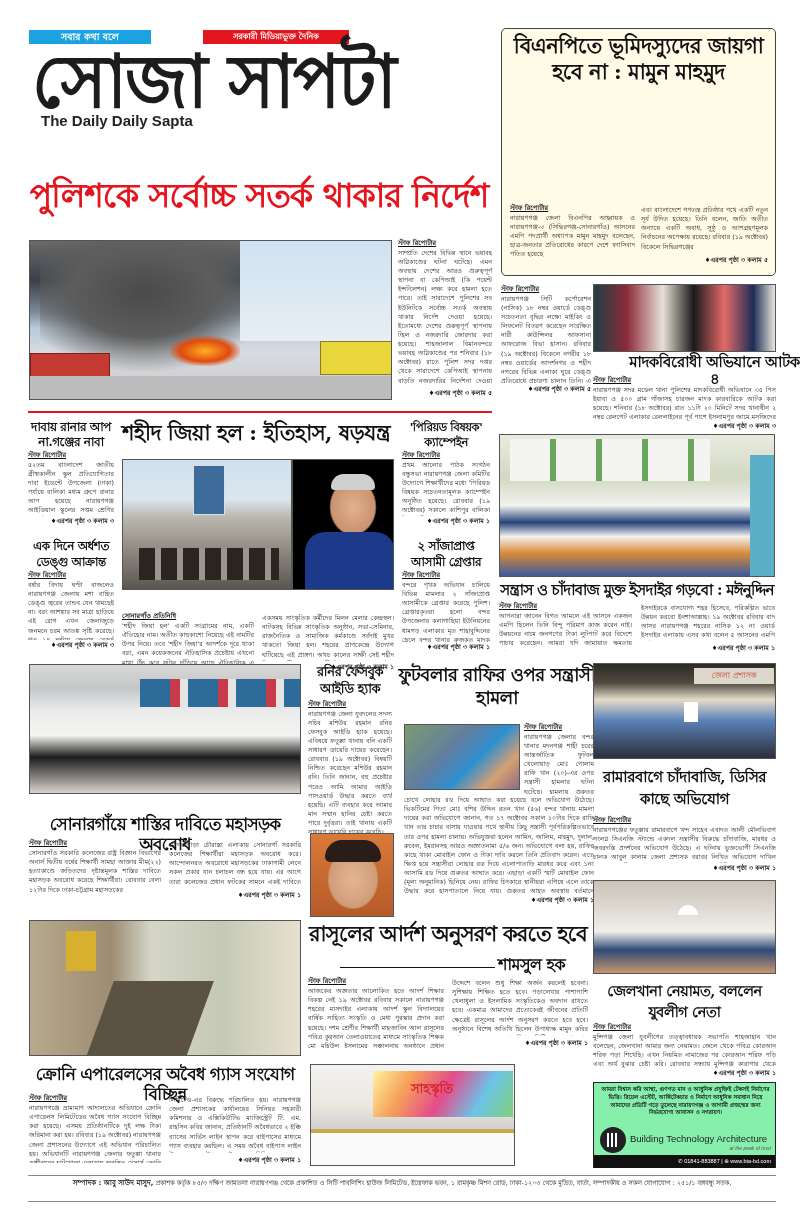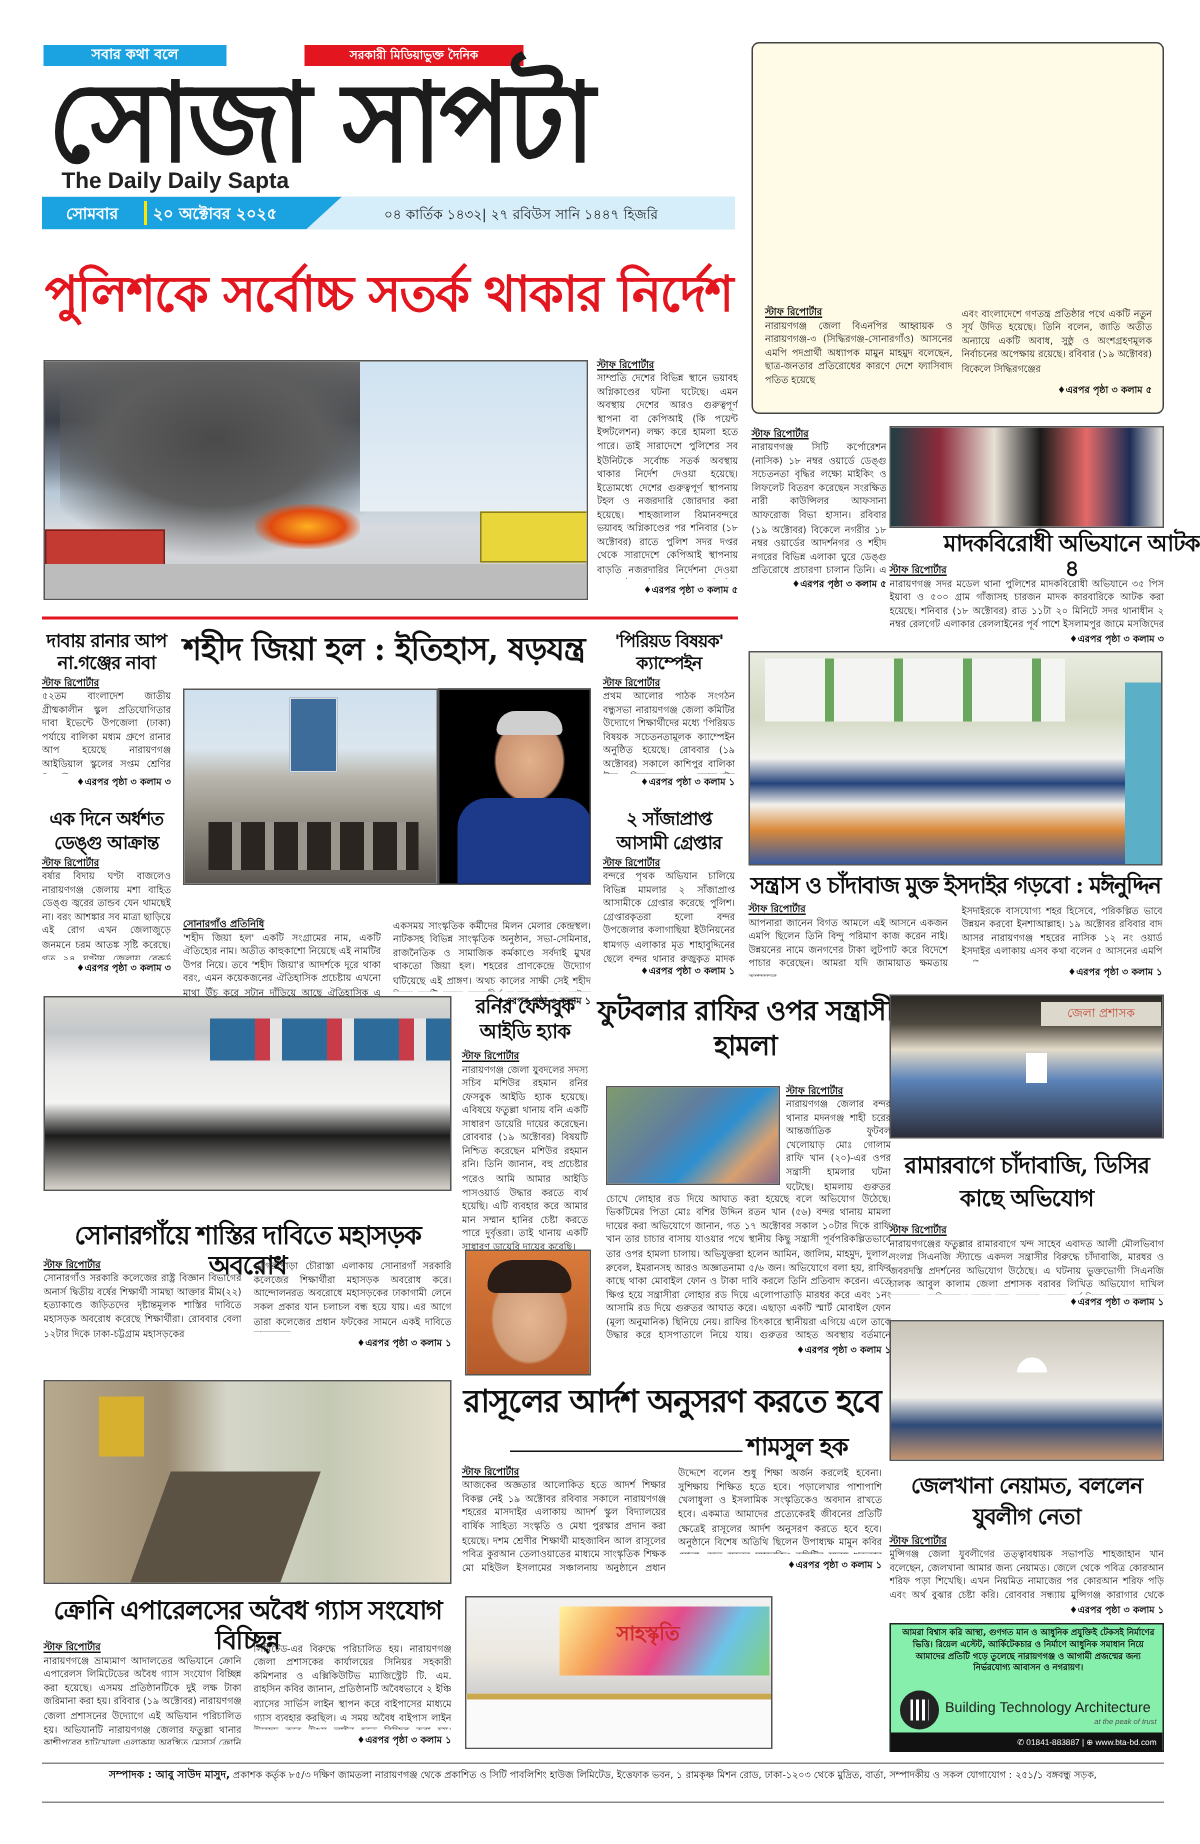--- a/index.html
+++ b/index.html
@@ -14,46 +14,40 @@
 .rule{position:absolute;background:#333}
 </style>
 </head>
 <body>
 
 <div class="abs" style="left:28px;top:28px;width:465px;height:130px">
   <div class="abs" style="left:1px;top:2px;width:122px;height:14px;background:#1aa3e0;color:#fff;font-size:9.5px;font-weight:bold;text-align:center;line-height:14px">সবার কথা বলে</div>
   <div class="abs" style="left:175px;top:2px;width:146px;height:14px;background:#e3161f;color:#fff;font-size:8px;font-weight:bold;text-align:center;line-height:14px">সরকারী মিডিয়াভুক্ত দৈনিক</div>
   <div class="abs" style="left:4px;top:14px;width:460px;height:80px;font-family:'DejaVu Serif',serif;font-weight:bold;font-size:70px;line-height:80px;color:#1c1c1c;letter-spacing:-2px;transform:scaleY(1.05)">সোজা সাপটা</div>
   <div class="abs" style="left:13px;top:84px;font-family:'Liberation Sans',sans-serif;font-weight:bold;font-size:15px;color:#222">The Daily Daily Sapta</div>
-  <div class="abs" style="left:0;top:103px;width:462px;height:22px;background:#d6eefa">
-    <div class="abs" style="left:0;top:0;width:200px;height:22px;background:#1aa3e0;clip-path:polygon(0 0,100% 0,88% 100%,0 100%)"></div>
-    <span class="abs" style="left:16px;top:4px;color:#fff;font-size:10.5px;font-weight:bold">সোমবার</span>
-    <span class="abs" style="left:68px;top:3px;width:2px;height:16px;background:#ffe600"></span>
-    <span class="abs" style="left:74px;top:4px;color:#fff;font-size:10.5px;font-weight:bold">২০ অক্টোবর ২০২৫</span>
-    <span class="abs" style="left:228px;top:5px;color:#222;font-size:9px">০৪ কার্তিক ১৪৩২| ২৭ রবিউস সানি ১৪৪৭ হিজরি</span>
-  </div>
 </div>
 
 <div class="abs hl" style="left:28px;top:166px;width:462px;height:60px;color:#e3161f;font-size:33px;line-height:60px;letter-spacing:-1px">পুলিশকে সর্বোচ্চ সতর্ক থাকার নির্দেশ</div>
 <div class="photo" style="left:29px;top:240px;width:363px;height:160px;background:linear-gradient(180deg,#6a6a6a 0%,#3a3f48 25%,#7d8a98 45%,#b8c9d8 55%,#d7dbe0 70%,#c9c9c8 100%)">
   <div class="abs" style="left:10px;top:0;width:230px;height:130px;background:radial-gradient(ellipse at 45% 40%,#4a4a4a 0%,#5d5d5d 40%,rgba(80,80,80,0) 72%)"></div>
   <div class="abs" style="left:210px;top:0;width:153px;height:100px;background:linear-gradient(180deg,#cfe2f1,#e7eef4)"></div>
   <div class="abs" style="left:140px;top:95px;width:70px;height:30px;background:radial-gradient(ellipse,#ffb020 0%,#e04a10 50%,rgba(224,74,16,0) 75%)"></div>
   <div class="abs" style="left:0;top:112px;width:80px;height:32px;background:#c23a32;border:1px solid #7a1f1a"></div>
   <div class="abs" style="left:290px;top:100px;width:73px;height:34px;background:#e9d63b;border:1px solid #8a7f1f"></div>
   <div class="abs" style="left:0;top:135px;width:363px;height:25px;background:#bcbcbc"></div>
 </div>
 <div class="abs" style="left:398px;top:240px;width:94px;height:160px">
   <div class="byline">স্টাফ রিপোর্টার</div>
   <div class="body" style="height:138px">সাম্প্রতি দেশের বিভিন্ন স্থানে ভয়াবহ অগ্নিকাণ্ডের ঘটনা ঘটেছে। এমন অবস্থায় দেশের আরও গুরুত্বপূর্ণ স্থাপনা বা কেপিআই (কি পয়েন্ট ইন্সটলেশন) লক্ষ্য করে হামলা হতে পারে। তাই সারাদেশে পুলিশের সব ইউনিটকে সর্বোচ্চ সতর্ক অবস্থায় থাকার নির্দেশ দেওয়া হয়েছে। ইতোমধ্যে দেশের গুরুত্বপূর্ণ স্থাপনায় টহল ও নজরদারি জোরদার করা হয়েছে। শাহজালাল বিমানবন্দরে ভয়াবহ অগ্নিকাণ্ডের পর শনিবার (১৮ অক্টোবর) রাতে পুলিশ সদর দপ্তর থেকে সারাদেশে কেপিআই স্থাপনায় বাড়তি নজরদারির নির্দেশনা দেওয়া হয়। মাঠ পর্যায়ের পুলিশ কর্মকর্তারা সম্ভাব্য হামলা ঠেকাতে সর্বোচ্চ সতর্ক থাকার</div>
   <div class="jump" style="margin-top:2px">♦এরপর পৃষ্ঠা ৩ কলাম ৫</div>
 </div>
 <div class="rule" style="left:28px;top:411px;width:464px;height:2px;background:#e3161f"></div>
 
 <div class="abs" style="left:501px;top:28px;width:275px;height:248px;background:#fffbe6;border:1.5px solid #444;border-radius:5px">
+  <div class="hl" style="padding:4px 8px 0;font-size:21px;line-height:1.25">বিএনপিতে ভূমিদস্যুদের জায়গা হবে না : মামুন মাহমুদ</div>
   <div class="abs" style="left:8px;top:176px;width:125px">
     <div class="byline">স্টাফ রিপোর্টার</div>
     <div class="body" style="height:50px">নারায়ণগঞ্জ জেলা বিএনপির আহ্বায়ক ও নারায়ণগঞ্জ-৩ (সিদ্ধিরগঞ্জ-সোনারগাঁও) আসনের এমপি পদপ্রার্থী অধ্যাপক মামুন মাহমুদ বলেছেন, ছাত্র-জনতার প্রতিরোধের কারণে দেশে ফ্যাসিবাদ পতিত হয়েছে</div>
   </div>
   <div class="abs" style="left:139px;top:176px;width:127px">
     <div class="body" style="height:50px">এবং বাংলাদেশে গণতন্ত্র প্রতিষ্ঠার পথে একটি নতুন সূর্য উদিত হয়েছে। তিনি বলেন, জাতি অতীত অন্যায়ে একটি অবাধ, সুষ্ঠু ও অংশগ্রহণমূলক নির্বাচনের অপেক্ষায় রয়েছে। রবিবার (১৯ অক্টোবর) বিকেলে সিদ্ধিরগঞ্জের</div>
     <div class="jump">♦এরপর পৃষ্ঠা ৩ কলাম ৫</div>
   </div>
 </div>
 

